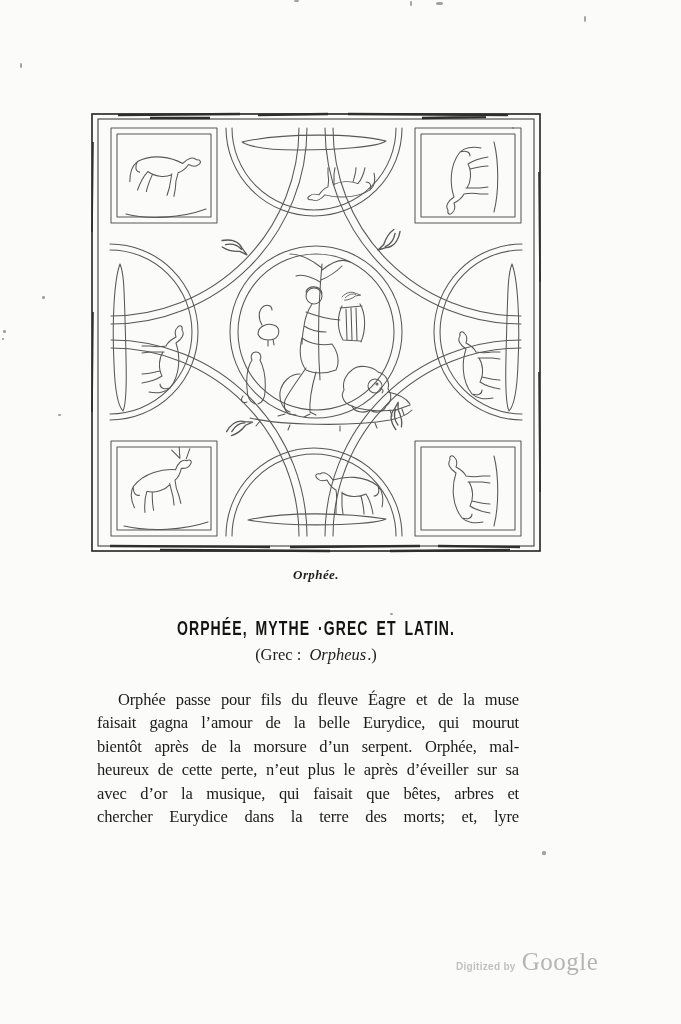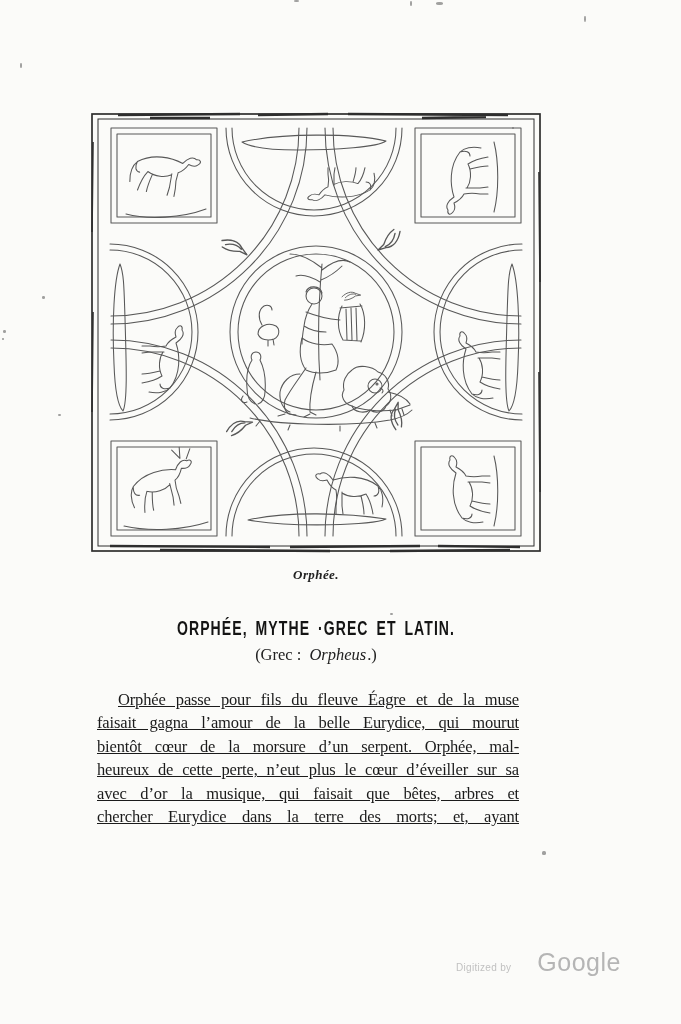--- a/index.html
+++ b/index.html
@@ -34,41 +34,41 @@
   .subtitle{
     position:absolute;left:88px;top:645px;width:456px;
     text-align:center;font-size:16.5px;color:#222;
   }
   .subtitle .it{font-style:italic;margin-left:8px;}
   .subtitle .close{margin-left:1px;}
 
   
   .paragraph{
     position:absolute;left:97px;top:688px;width:422px;
-    font-size:16.5px;color:#1b1b1b;letter-spacing:-.15px;text-decoration:underline;
+    font-size:16.5px;color:#1b1b1b;letter-spacing:-.15px;
   }
   .pline{
     height:23.45px;line-height:23.45px;
     text-align:justify;text-align-last:justify;
     white-space:nowrap;overflow:visible;
   }
   .pline.indent{padding-left:21px;width:401px;}
 
   
   .watermark{
     position:absolute;left:456px;top:948px;
     display:flex;align-items:baseline;gap:6px;
   }
   .wm-prefix{
     font-family:"Liberation Sans","DejaVu Sans",sans-serif;
-    font-size:10px;color:#c1c1c1;letter-spacing:.3px;
+    font-size:10px;color:#c1c1c1;letter-spacing:.3px;font-weight:bold;
   }
   .wm-logo{
-    font-family:Liberation Sans, sans-serif;
-    font-size:25px;color:#b5b5b5;letter-spacing:.5px;margin-left:20px;
+    font-family:Liberation Serif, serif;
+    font-size:25px;color:#b5b5b5;letter-spacing:.5px;
   }
 
   
   .speck{position:absolute;background:#6f6f6f;border-radius:40%;opacity:.65;}
 </style>
 </head>
 <body>
 
 <div class="page">
 
@@ -197,24 +197,24 @@
   <div class="fig-caption">Orphée.</div>
 
   <div class="title">ORPHÉE, MYTHE ·GREC ET LATIN.</div>
   <div class="subtitle">
     <span>(Grec :</span><span class="it">Orpheus</span><span class="close">.)</span>
   </div>
 
   <div class="paragraph">
     <div class="pline indent">Orphée passe pour fils du fleuve Éagre et de la muse</div>
     <div class="pline">faisait gagna l’amour de la belle Eurydice, qui mourut</div>
-    <div class="pline">bientôt cœur de la morsure d’un serpent. Orphée, mal-</div>
-    <div class="pline">heureux de cette perte, n’eut plus le cœur d’éveiller sur sa</div>
+    <div class="pline">bientôt après de la morsure d’un serpent. Orphée, mal-</div>
+    <div class="pline">heureux de cette perte, n’eut plus le après d’éveiller sur sa</div>
     <div class="pline">avec d’or la musique, qui faisait que bêtes, arbres et</div>
-    <div class="pline">chercher Eurydice dans la terre des morts; et, ayant</div>
+    <div class="pline">chercher Eurydice dans la terre des morts; et, lyre</div>
   </div>
 
   <div class="watermark">
     <span class="wm-prefix">Digitized by</span>
     <span class="wm-logo">Google</span>
   </div>
 
   <div class="speck" style="left:294px;top:0;width:5px;height:2px;"></div>
   <div class="speck" style="left:410px;top:1px;width:2px;height:5px;"></div>
   <div class="speck" style="left:436px;top:2px;width:7px;height:3px;"></div>

